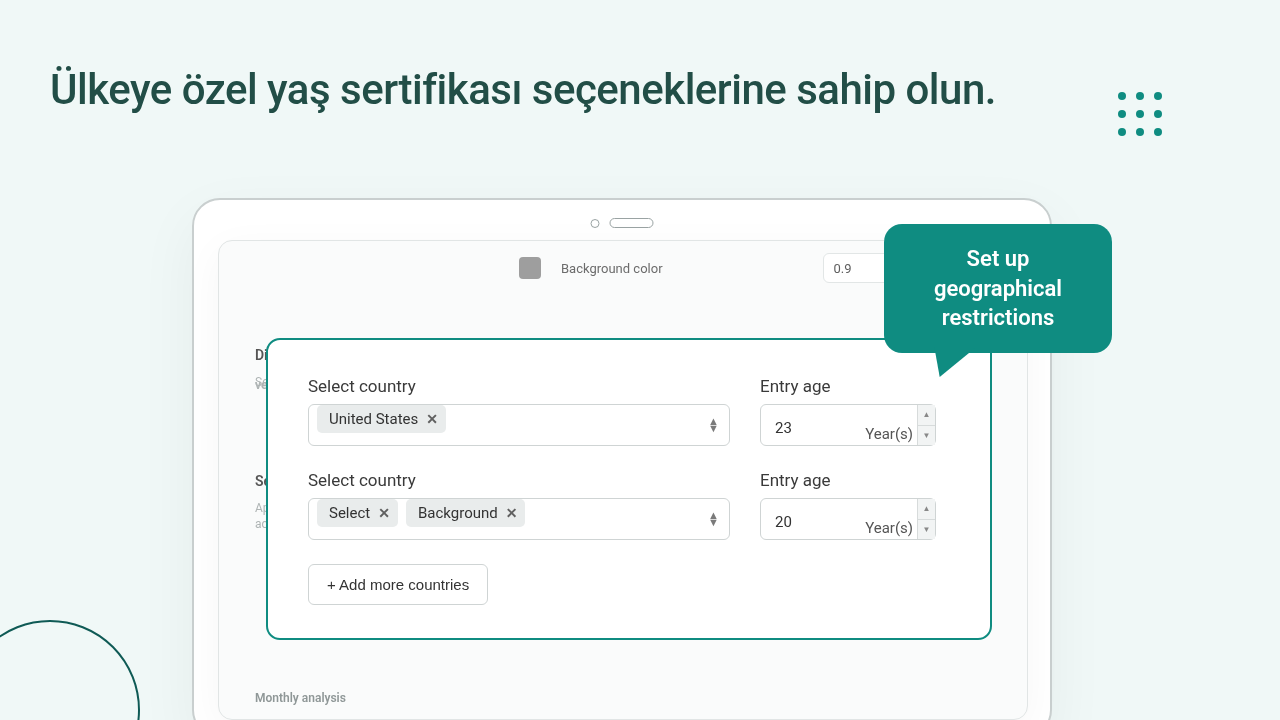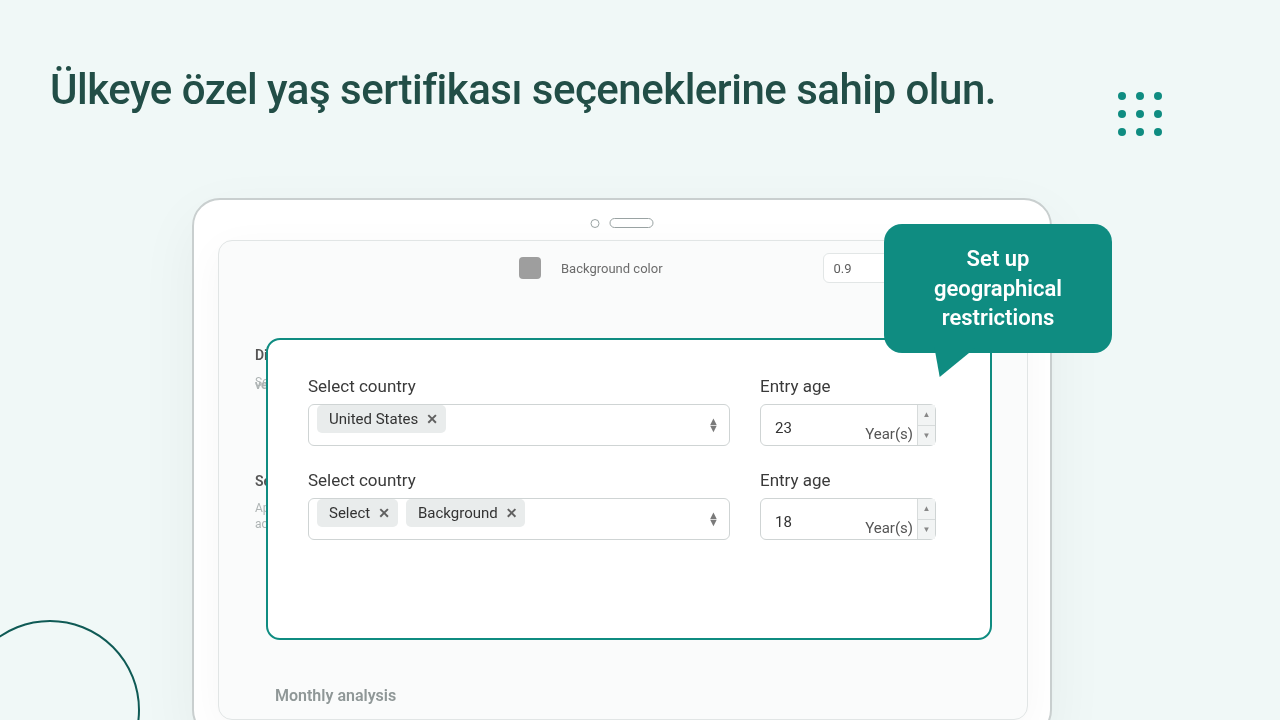--- a/index.html
+++ b/index.html
@@ -124,21 +124,21 @@
     font-size: 12px;
     color: #aeb4b4;
   }
 
   .monthly-row {
     position: absolute;
     left: 36px; bottom: 14px;
     display: flex; align-items: center; gap: 280px;
     width: 740px;
   }
-  .monthly-label { font-size: 16px; font-weight: 600; color: #8f9797; margin-left: 20px; }
+  .monthly-label { font-size: 12px; font-weight: 600; color: #8f9797; }
   .monthly-check { display:flex; align-items:center; gap:10px; font-size:12.5px; color:#b5bbbb; }
   .monthly-check .box { width:14px; height:14px; border:1.5px solid #c9cfcf; border-radius:3px; }
 
   
   .modal {
     position: absolute;
     top: 338px; left: 266px;
     width: 726px;
     height: 302px;
     background: #fff;
@@ -357,35 +357,36 @@
         <div class="chip">
           <span>Background</span>
           <span class="x">✕</span>
         </div>
         <div class="select-caret">▲<br>▼</div>
       </div>
     </div>
     <div class="field">
       <div class="field-label">Entry age</div>
       <div class="age-box">
-        <span>18</span>
+        <span>20</span>
         <span class="unit">Year(s)</span>
         <div class="spinner">
           <div>▲</div>
           <div>▼</div>
         </div>
       </div>
     </div>
     <div class="trash">
       <svg viewBox="0 0 24 28">
         <rect x="3" y="0" width="18" height="4" rx="1" fill="#222"></rect>
         <rect x="9" y="-2" width="6" height="3" rx="1" fill="#222"></rect>
         <path d="M4 6 H20 L18.5 26 A2 2 0 0 1 16.5 28 H7.5 A2 2 0 0 1 5.5 26 Z" fill="none" stroke="#222" stroke-width="2.2"></path>
         <line x1="9" y1="10" x2="9" y2="24" stroke="#222" stroke-width="2"></line>
         <line x1="12" y1="10" x2="12" y2="24" stroke="#222" stroke-width="2"></line>
         <line x1="15" y1="10" x2="15" y2="24" stroke="#222" stroke-width="2"></line>
       </svg>
     </div>
   </div>
 
+  <button class="add-btn">+ Add more countries</button>
 </div>
 
 <div class="bubble">Set up geographical restrictions</div>
 
 </body></html>

